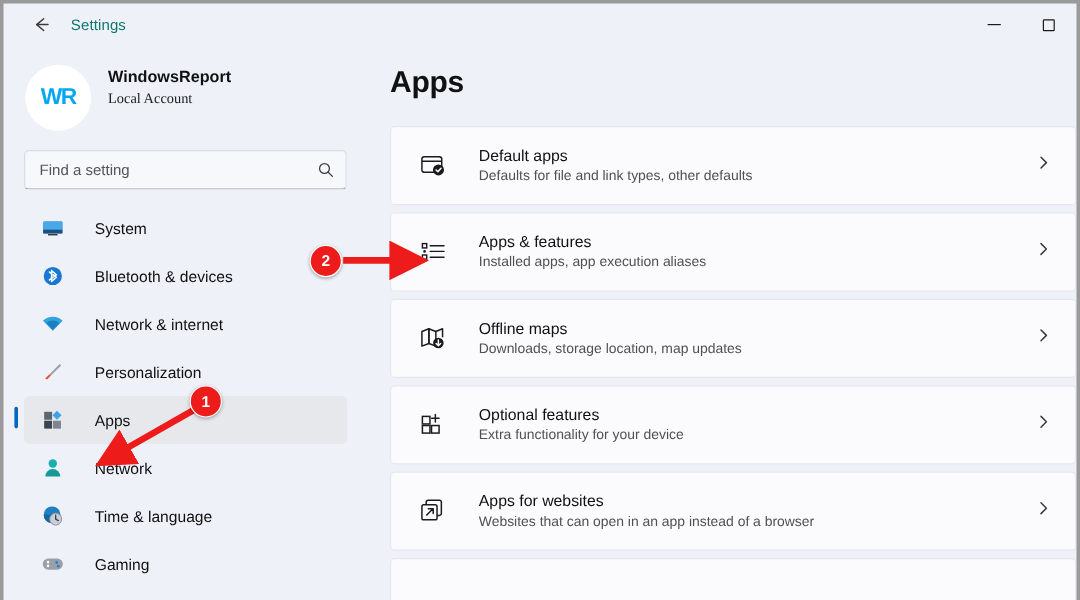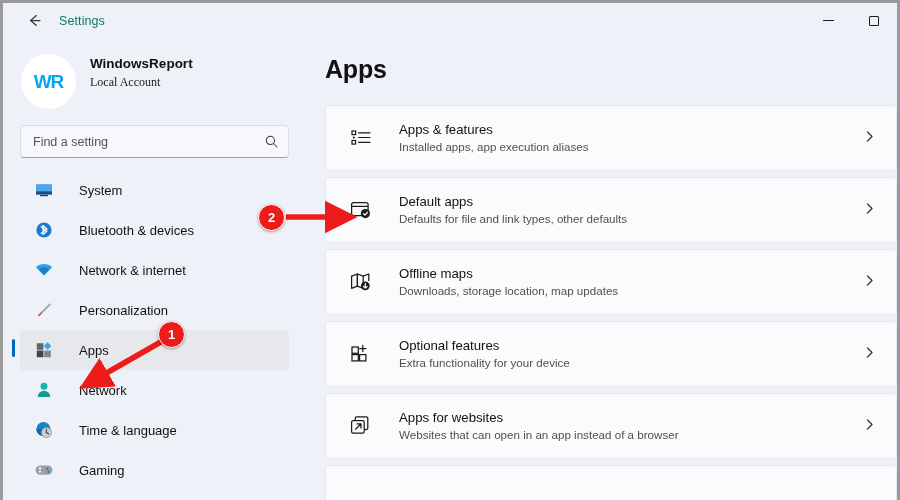--- a/index.html
+++ b/index.html
@@ -255,49 +255,49 @@
   </div>
 
   <div id="content">
     <div id="page-title">Apps</div>
 
     <div id="cards">
 
       <div class="card">
         <span class="card-icon">
           <svg width="24" height="24" viewBox="0 0 24 24">
+            <rect x="2.6" y="4.6" width="16.5" height="13" rx="2" fill="none" stroke="#1b1b1b" stroke-width="1.25"></rect>
+            <path d="M2.6 8.4 H19.1" stroke="#1b1b1b" stroke-width="1.25"></path>
+            <circle cx="16.4" cy="15.6" r="4.6" fill="#1b1b1b"></circle>
+            <path d="M14.4 15.6 L15.9 17.1 L18.5 14.2" fill="none" stroke="#ffffff" stroke-width="1.25" stroke-linecap="round" stroke-linejoin="round"></path>
+          </svg>
+        </span>
+        <div class="card-text">
+          <div class="card-title">Default apps</div>
+          <div class="card-sub">Defaults for file and link types, other defaults</div>
+        </div>
+        <span class="chevron">
+          <svg width="13" height="13" viewBox="0 0 13 13">
+            <path d="M4.5 2 L9 6.5 L4.5 11" fill="none" stroke="#3a3a3a" stroke-width="1.25" stroke-linecap="round" stroke-linejoin="round"></path>
+          </svg>
+        </span>
+      </div>
+
+      <div class="card">
+        <span class="card-icon">
+          <svg width="24" height="24" viewBox="0 0 24 24">
             <rect x="3" y="5" width="3.6" height="3.6" fill="none" stroke="#1b1b1b" stroke-width="1.2"></rect>
             <rect x="3" y="14.5" width="3.6" height="3.6" fill="none" stroke="#1b1b1b" stroke-width="1.2"></rect>
             <circle cx="4.8" cy="11.5" r="1.1" fill="#1b1b1b"></circle>
             <path d="M9.5 6.8 H21 M9.5 11.5 H21 M9.5 16.3 H21" stroke="#1b1b1b" stroke-width="1.2" stroke-linecap="round"></path>
           </svg>
         </span>
         <div class="card-text">
           <div class="card-title">Apps &amp; features</div>
           <div class="card-sub">Installed apps, app execution aliases</div>
-        </div>
-        <span class="chevron">
-          <svg width="13" height="13" viewBox="0 0 13 13">
-            <path d="M4.5 2 L9 6.5 L4.5 11" fill="none" stroke="#3a3a3a" stroke-width="1.25" stroke-linecap="round" stroke-linejoin="round"></path>
-          </svg>
-        </span>
-      </div>
-
-      <div class="card">
-        <span class="card-icon">
-          <svg width="24" height="24" viewBox="0 0 24 24">
-            <rect x="2.6" y="4.6" width="16.5" height="13" rx="2" fill="none" stroke="#1b1b1b" stroke-width="1.25"></rect>
-            <path d="M2.6 8.4 H19.1" stroke="#1b1b1b" stroke-width="1.25"></path>
-            <circle cx="16.4" cy="15.6" r="4.6" fill="#1b1b1b"></circle>
-            <path d="M14.4 15.6 L15.9 17.1 L18.5 14.2" fill="none" stroke="#ffffff" stroke-width="1.25" stroke-linecap="round" stroke-linejoin="round"></path>
-          </svg>
-        </span>
-        <div class="card-text">
-          <div class="card-title">Default apps</div>
-          <div class="card-sub">Defaults for file and link types, other defaults</div>
         </div>
         <span class="chevron">
           <svg width="13" height="13" viewBox="0 0 13 13">
             <path d="M4.5 2 L9 6.5 L4.5 11" fill="none" stroke="#3a3a3a" stroke-width="1.25" stroke-linecap="round" stroke-linejoin="round"></path>
           </svg>
         </span>
       </div>
 
       <div class="card">
         <span class="card-icon">

